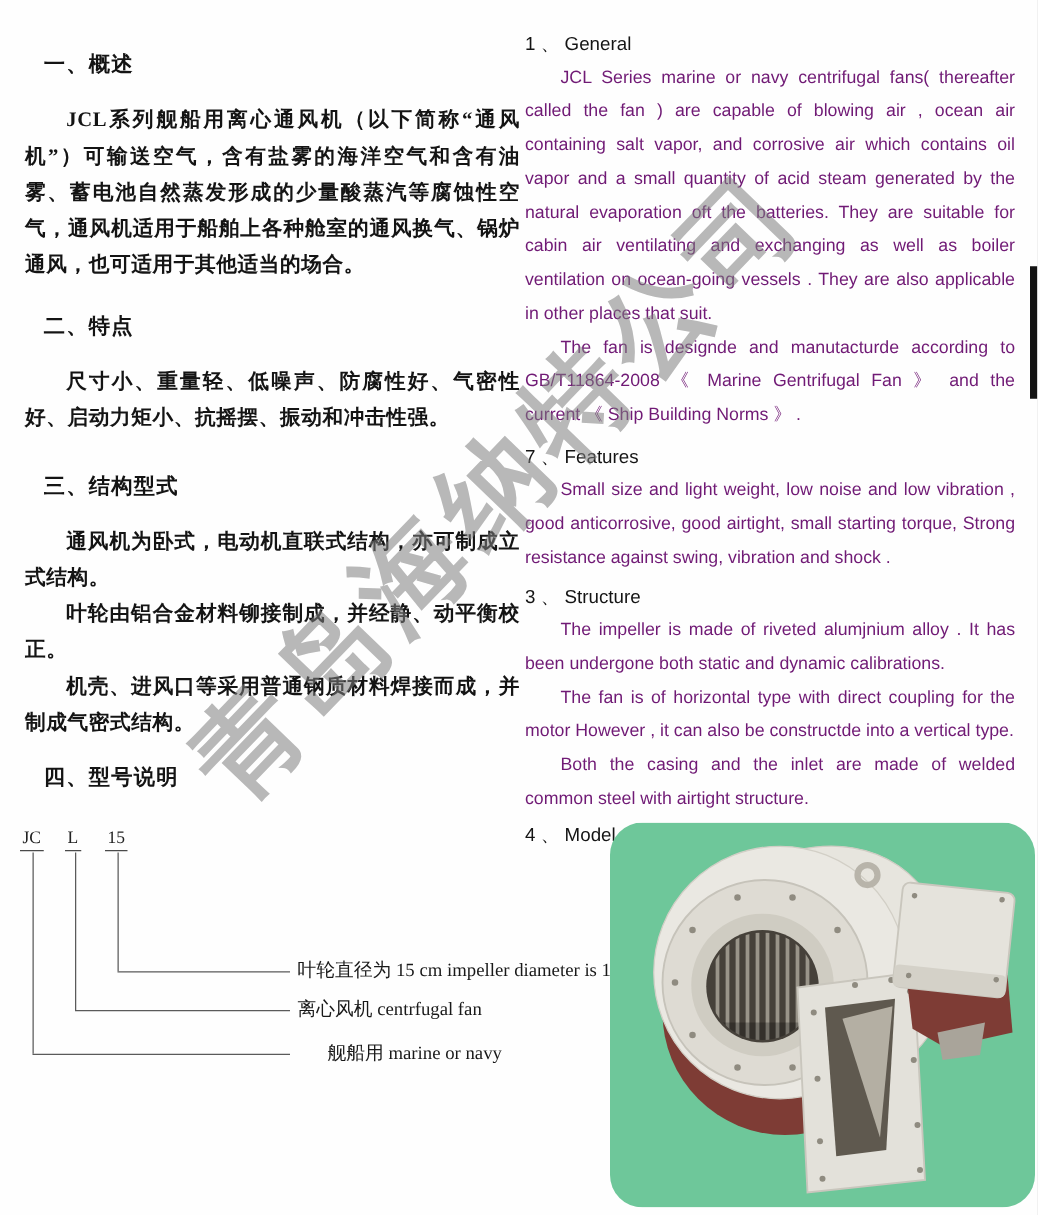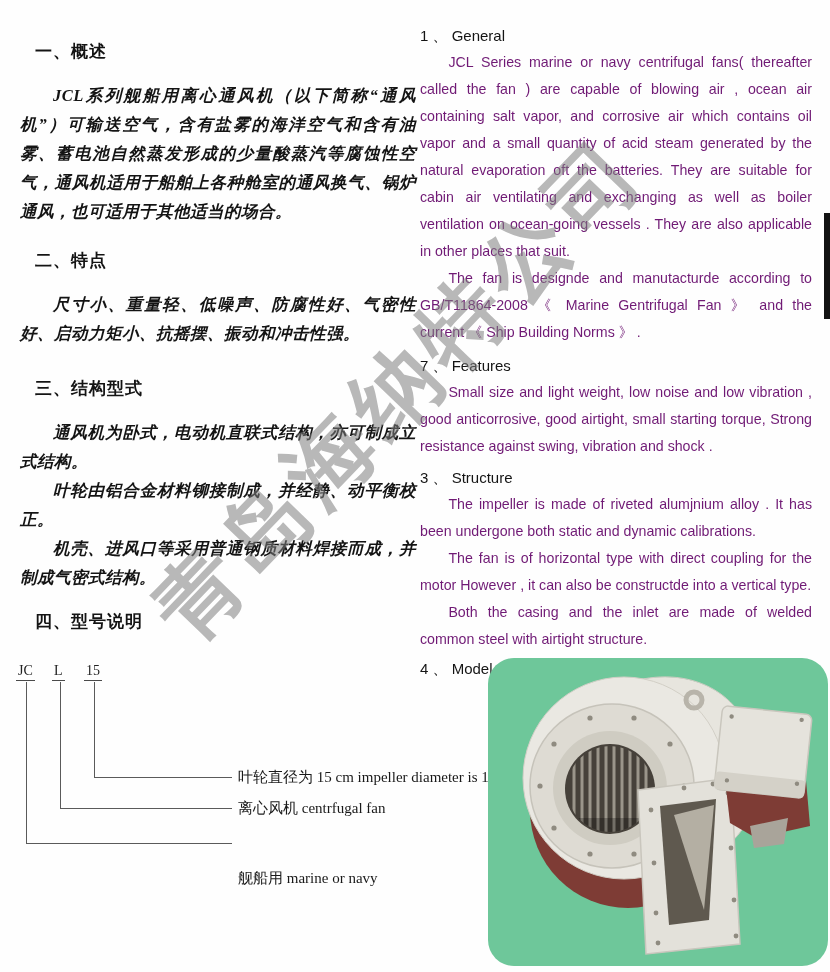--- a/index.html
+++ b/index.html
@@ -18,21 +18,20 @@
   .col-right{left:420px;width:392px;}
 
   .cn-h{
     font-size:17px;line-height:29px;font-weight:700;
     margin:15px;letter-spacing:1px;
   }
   .cn-p{
     font-size:16.5px;line-height:29px;font-weight:600;
     margin:0;text-align:justify;letter-spacing:0.5px;
     text-indent:2em;
-    font-style:italic;
   }
   .cn-gap-a{margin-top:46px;}
   .cn-gap-b{margin-top:20px;}
   .cn-gap-c{margin-top:26px;}
 
   .en-h{
     font-family:"Liberation Sans","DejaVu Sans",sans-serif;
     font-size:15px;line-height:27px;font-weight:400;margin:0;
   }
   .en-p{
@@ -122,21 +121,21 @@
     <div class="vline" style="left:26px;top:682px;height:161px;"></div>
     <div class="vline" style="left:60px;top:682px;height:126px;"></div>
     <div class="vline" style="left:94px;top:682px;height:95px;"></div>
 
     <div class="hline" style="left:94px;top:777px;width:138px;"></div>
     <div class="hline" style="left:60px;top:808px;width:172px;"></div>
     <div class="hline" style="left:26px;top:843px;width:206px;"></div>
 
     <span class="dg-label" style="top:768px;">叶轮直径为 15 cm impeller diameter is 15cm</span>
     <span class="dg-label" style="top:799px;">离心风机 centrfugal fan</span>
-    <span class="dg-label" style="top:869px;">舰船用 marine or navy</span>
+    <span class="dg-label" style="top:834px;margin-left:24px;">舰船用 marine or navy</span>
   </div>
 
   <div class="photo">
     <svg width="340" height="308" viewBox="0 0 340 308">
 
       <rect x="0" y="0" width="340" height="308" fill="#6ec79a"></rect>
 
       <path d="M150 22 C 212 8, 264 42, 270 106 C 274 152, 252 188, 214 202 L 148 212 Z" fill="#e7e5de" stroke="#cfccc3" stroke-width="1"></path>
 
       <circle cx="140" cy="152" r="98" fill="#7e3c35"></circle>

